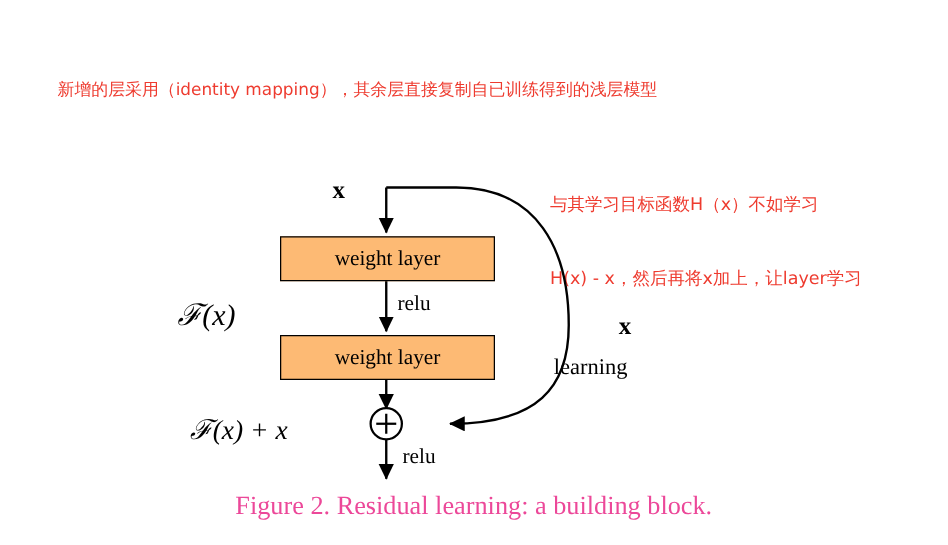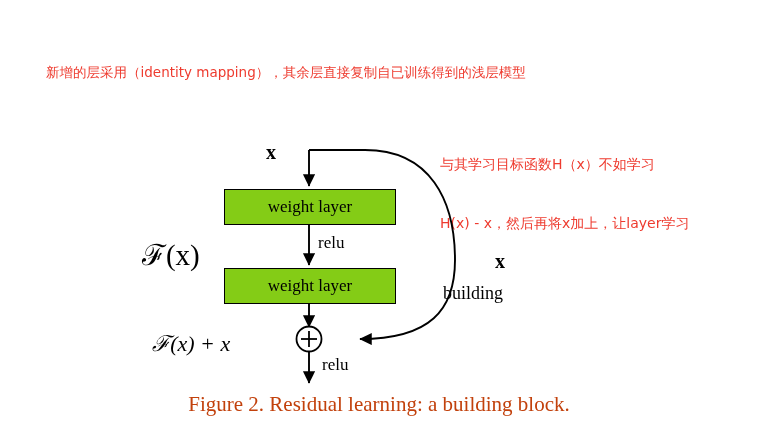--- a/index.html
+++ b/index.html
@@ -29,21 +29,21 @@
   }
   #annot-right {
     left: 440px;
     top: 116px;
     font-size: 14px;
     line-height: 19.5px;
   }
   .box {
     position: absolute;
     border: 1.6px solid #000;
-    background: #84cc16;
+    background: #fdba74;
     display: flex;
     align-items: center;
     justify-content: center;
     font-family: "Liberation Serif", serif;
     font-size: 17px;
     color: #000;
   }
   #box-1 { left: 224px; top: 189px; width: 170px; height: 34px; }
   #box-2 { left: 224px; top: 268px; width: 170px; height: 34px; }
 
@@ -55,21 +55,22 @@
   }
   #label-x-top {
     left: 266px;
     top: 141px;
     font-size: 20px;
     font-weight: bold;
   }
   #label-fx {
     left: 142px;
     top: 234px;
-    font-size: 29px;
+    font-size: 24px;
+    font-style: italic;
   }
   #label-relu-1 {
     left: 318px;
     top: 233px;
     font-size: 17px;
   }
   #label-relu-2 {
     left: 322px;
     top: 355px;
     font-size: 17px;
@@ -92,21 +93,21 @@
     font-size: 18px;
   }
   #caption {
     position: absolute;
     left: 0;
     right: 0;
     top: 392px;
     text-align: center;
     font-family: "Liberation Serif", serif;
     font-size: 21px;
-    color: #c2410c;
+    color: #ec4899;
   }
   svg.overlay {
     position: absolute;
     left: 0;
     top: 0;
     width: 758px;
     height: 436px;
     pointer-events: none;
   }
 </style>
@@ -146,16 +147,16 @@
 
   <div class="box" id="box-1">weight layer</div>
   <div class="box" id="box-2">weight layer</div>
 
   <div class="label" id="label-x-top">x</div>
   <div class="label" id="label-fx">ℱ(x)</div>
   <div class="label" id="label-relu-1">relu</div>
   <div class="label" id="label-fxx">ℱ(x) + x</div>
   <div class="label" id="label-relu-2">relu</div>
   <div class="label" id="label-x-right">x</div>
-  <div class="label" id="label-identity">building</div>
+  <div class="label" id="label-identity">learning</div>
 
   <div id="caption">Figure 2. Residual learning: a building block.</div>
 </div>
 
 </body></html>

